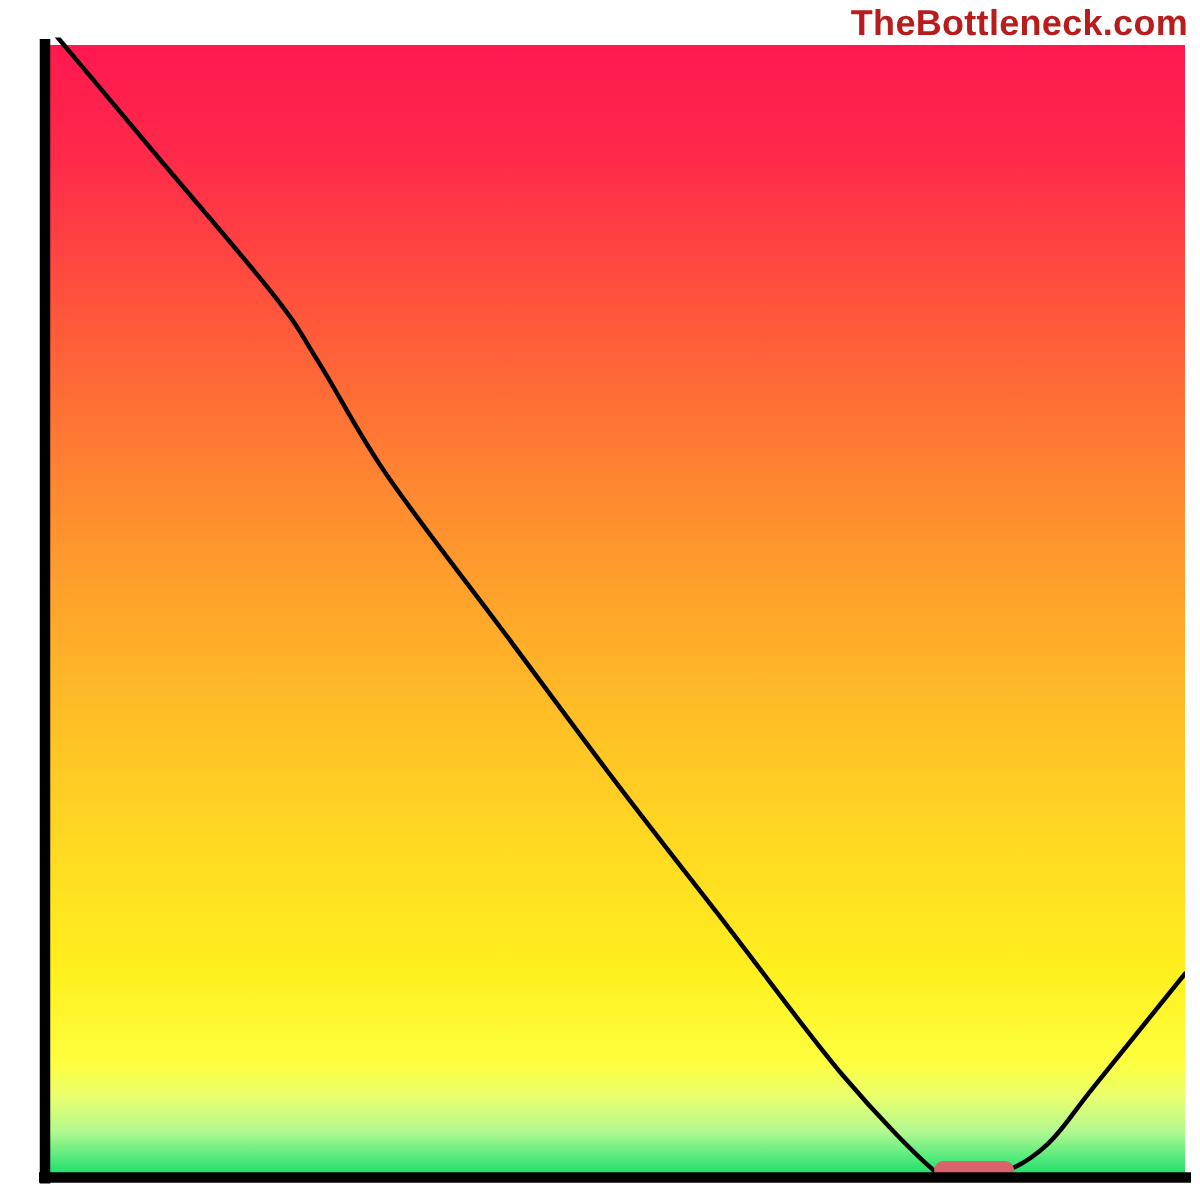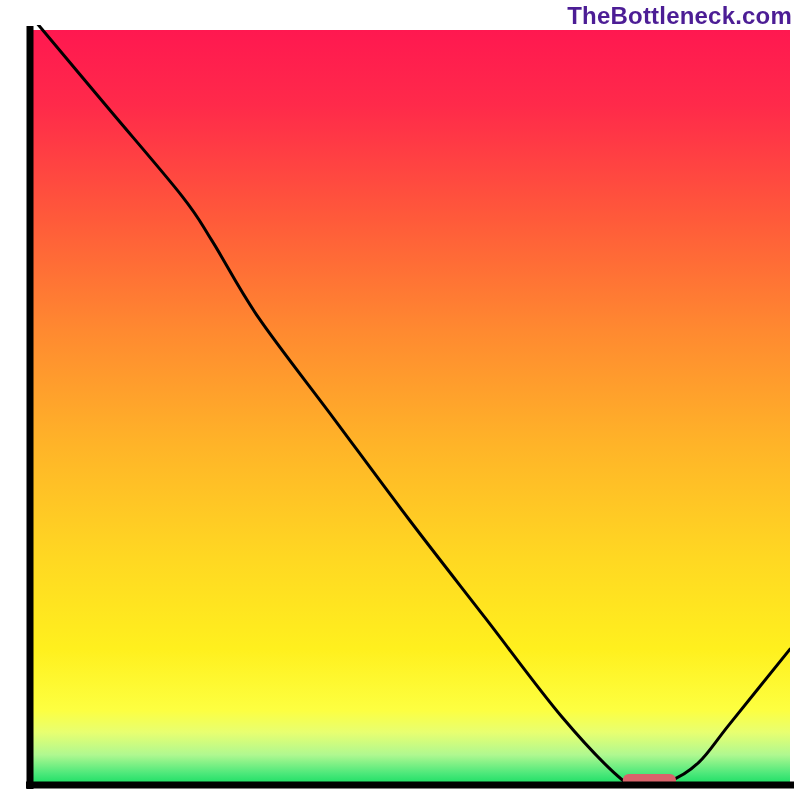--- a/index.html
+++ b/index.html
@@ -15,21 +15,21 @@
     position: relative;
     width: 800px;
     height: 800px;
   }
   #watermark {
     position: absolute;
     top: 2px;
     right: 8px;
     font-size: 24px;
     font-weight: bold;
-    color: #4c1d95;
+    color: #b91c1c;
     letter-spacing: 0.2px;
     z-index: 10;
   }
   svg {
     display: block;
   }
 </style>
 </head>
 <body>
 <div id="container">

